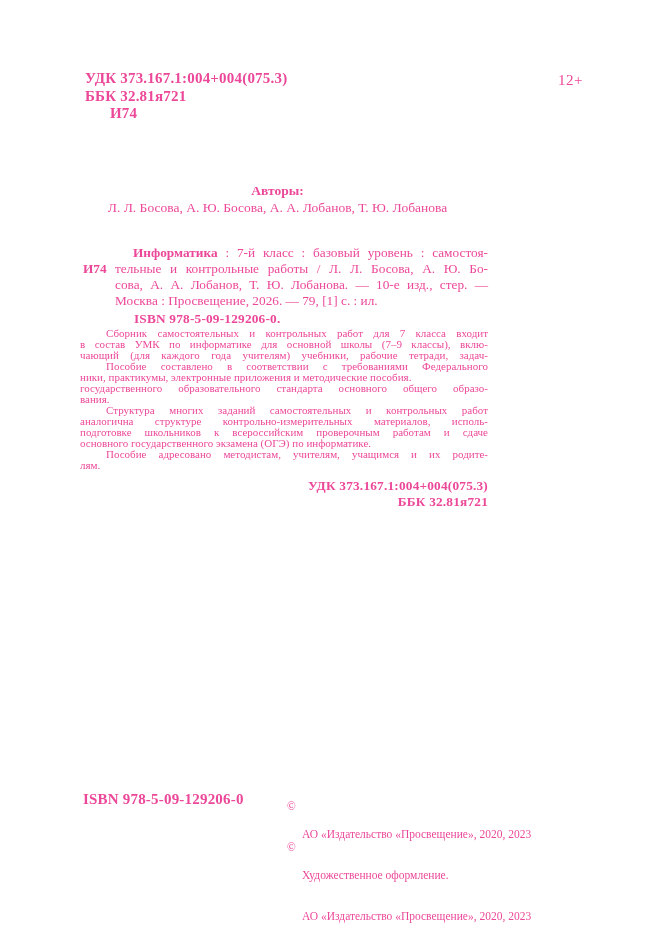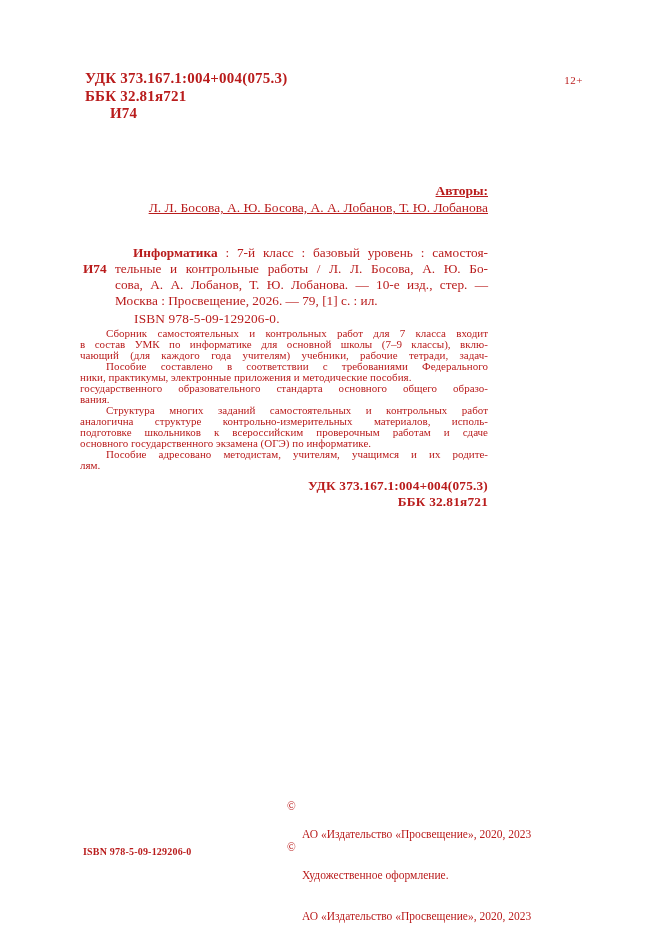--- a/index.html
+++ b/index.html
@@ -1,51 +1,51 @@
 <!DOCTYPE html>
 <html lang="ru"><head>
 <meta charset="utf-8">
 <style>
   html,body { margin:0; padding:0; background:#ffffff; }
   .page {
     position:relative; width:650px; height:937px; background:#ffffff;
     font-family:"Liberation Serif","DejaVu Serif",serif;
-    color:#b91c1c; overflow:hidden;
+    color:#ec4899; overflow:hidden;
   }
   .abs { position:absolute; }
 
   
   .top-codes { left:85px; top:70px; font-size:15px; line-height:17.5px; font-weight:bold; letter-spacing:0.2px; }
   .top-codes .code-ind { padding-left:25px; }
-  .age { top:72px; right:67px; font-size:11px; line-height:17px; letter-spacing:0.5px; }
+  .age { top:72px; right:67px; font-size:15px; line-height:17px; letter-spacing:0.5px; }
 
   
-  .authors { left:83px; top:182px; width:405px; text-align:right;text-decoration:underline; }
+  .authors { left:75px; top:182px; width:405px; text-align:center; }
   .authors-h { font-size:13.5px; line-height:17px; font-weight:bold; }
   .authors-n { font-size:13.5px; line-height:17px; }
 
   
   .catalog { left:83px; top:245px; width:405px; font-size:13.3px; line-height:16px; }
   .margin-code { position:absolute; left:0; top:16px; font-weight:bold; }
   .cat-body { margin-left:32px; }
   .cl { white-space:nowrap; }
   .j { text-align:justify; text-align-last:justify; text-justify:inter-word; white-space:normal; }
   .ind1 { text-indent:18px; }
-  .cat-isbn { font-weight:normal; text-indent:19px; margin-top:2px; letter-spacing:0.2px; }
+  .cat-isbn { font-weight:bold; text-indent:19px; margin-top:2px; letter-spacing:0.2px; }
 
   
   .ann { left:80px; top:328px; width:408px; font-size:11px; line-height:11px; }
   .al { }
   .ind2 { text-indent:26px; }
 
   
   .codes-bottom { left:83px; top:478px; width:405px; text-align:right; font-weight:bold; font-size:13.3px; line-height:16px; letter-spacing:0.2px; }
 
   
-  .footer-isbn { left:83px; top:846px; font-size:10px; font-weight:bold; letter-spacing:0.2px; }
+  .footer-isbn { left:83px; top:791px; font-size:15px; font-weight:bold; letter-spacing:0.2px; }
   .copy { left:287px; top:800px; font-size:11.5px; line-height:13.2px; }
   .crow { display:flex; }
   .cmark { width:15px; flex:0 0 15px; }
   .ctext { flex:1;margin-top:28px; }
 </style>
 </head>
 <body>
 
 <div class="page">
 

